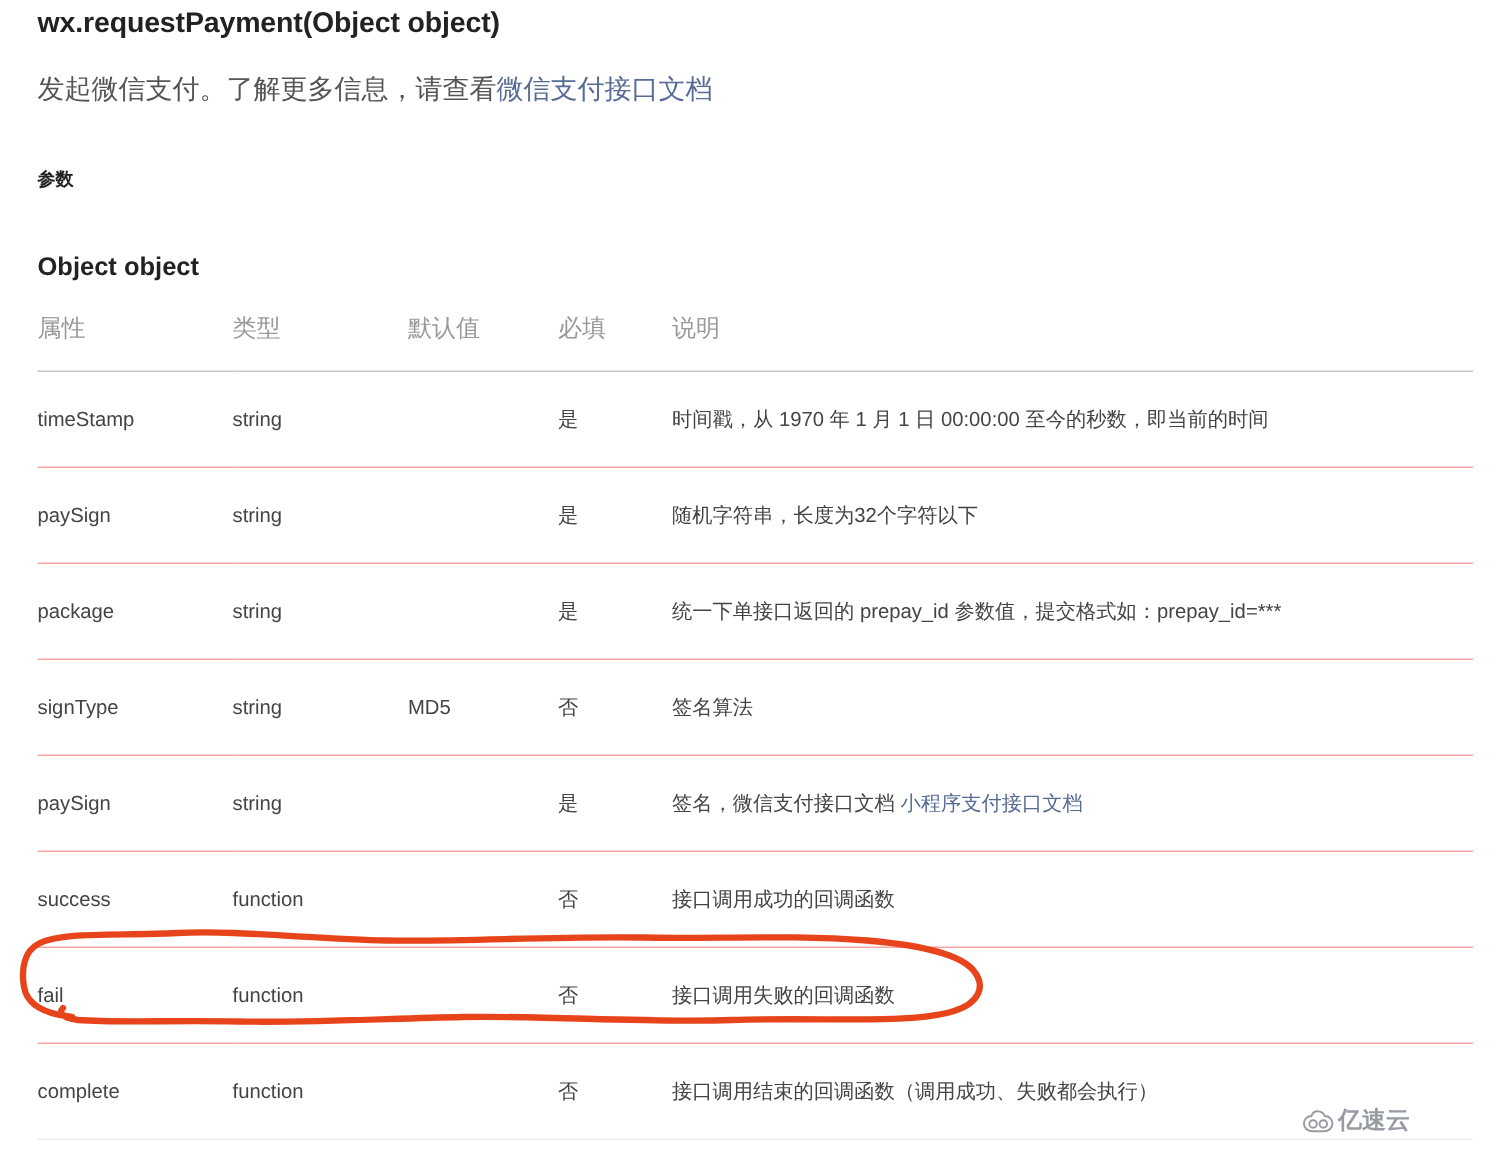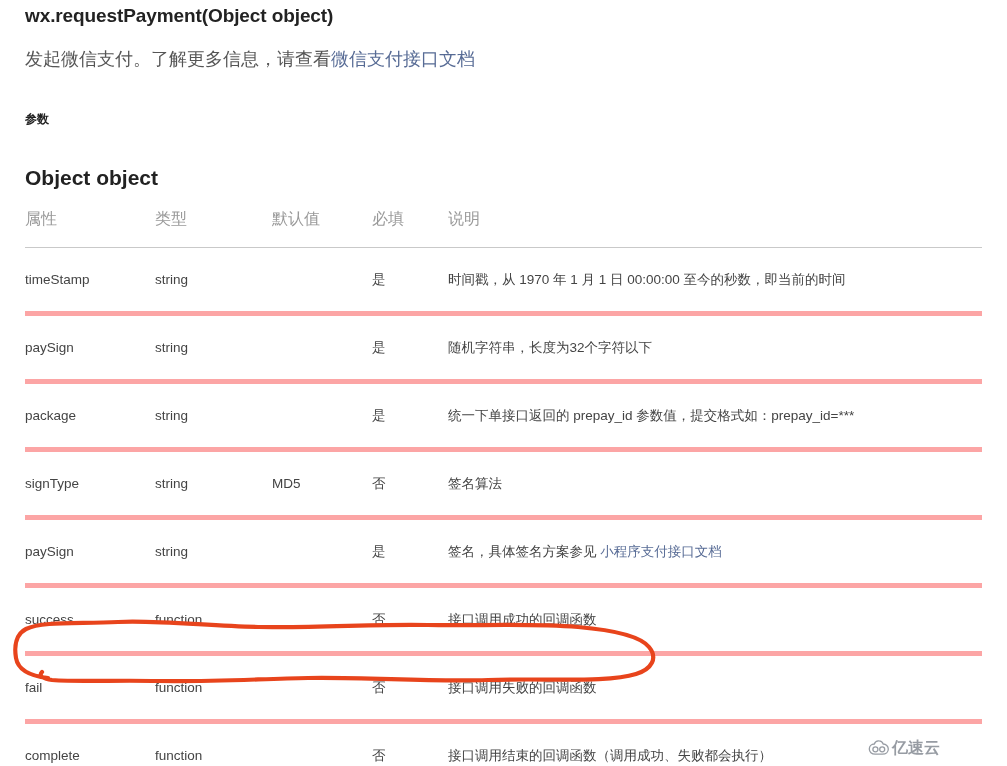--- a/index.html
+++ b/index.html
@@ -63,21 +63,21 @@
     font-weight: bold;
     color: #222222;
     line-height: 24px;
   }
 
   
   .sub-heading {
     position: absolute;
     left: 25px;
     top: 166px;
-    font-size: 21px;
+    font-size: 17px;
     font-weight: bold;
     color: #222222;
     line-height: 23px;
   }
 
   
   .param-table {
     position: absolute;
     left: 25px;
     top: 209px;
@@ -93,21 +93,21 @@
     font-size: 16px;
     padding: 0 0 17px 0;
     vertical-align: top;
     border-bottom: 1px solid #c9c9c9;
   }
   .param-table td {
     text-align: left;
     color: #444444;
     padding: 21px 0 21px 0;
     vertical-align: middle;
-    border-bottom: 5px solid #fca5a5;
+    border-bottom: 1px solid #fca5a5;
     line-height: 21px;
     white-space: nowrap;
   }
   .param-table tr:last-child td {
     border-bottom: 1px solid #ededed;
   }
   .col-attr   { width: 130px; }
   .col-type   { width: 117px; }
   .col-def    { width: 100px; }
   .col-req    { width: 76px;  }
@@ -204,21 +204,21 @@
           <td>string</td>
           <td>MD5</td>
           <td>否</td>
           <td><span>签名算法</span></td>
         </tr>
         <tr>
           <td>paySign</td>
           <td>string</td>
           <td></td>
           <td>是</td>
-          <td><span>签名，具体签名方案参见 </span><a class="cell-link">小程序支付接口文档</a></td>
+          <td><span>签名，微信支付接口文档 </span><a class="cell-link">小程序支付接口文档</a></td>
         </tr>
         <tr>
           <td>success</td>
           <td>function</td>
           <td></td>
           <td>否</td>
           <td><span>接口调用成功的回调函数</span></td>
         </tr>
         <tr>
           <td>fail</td>

